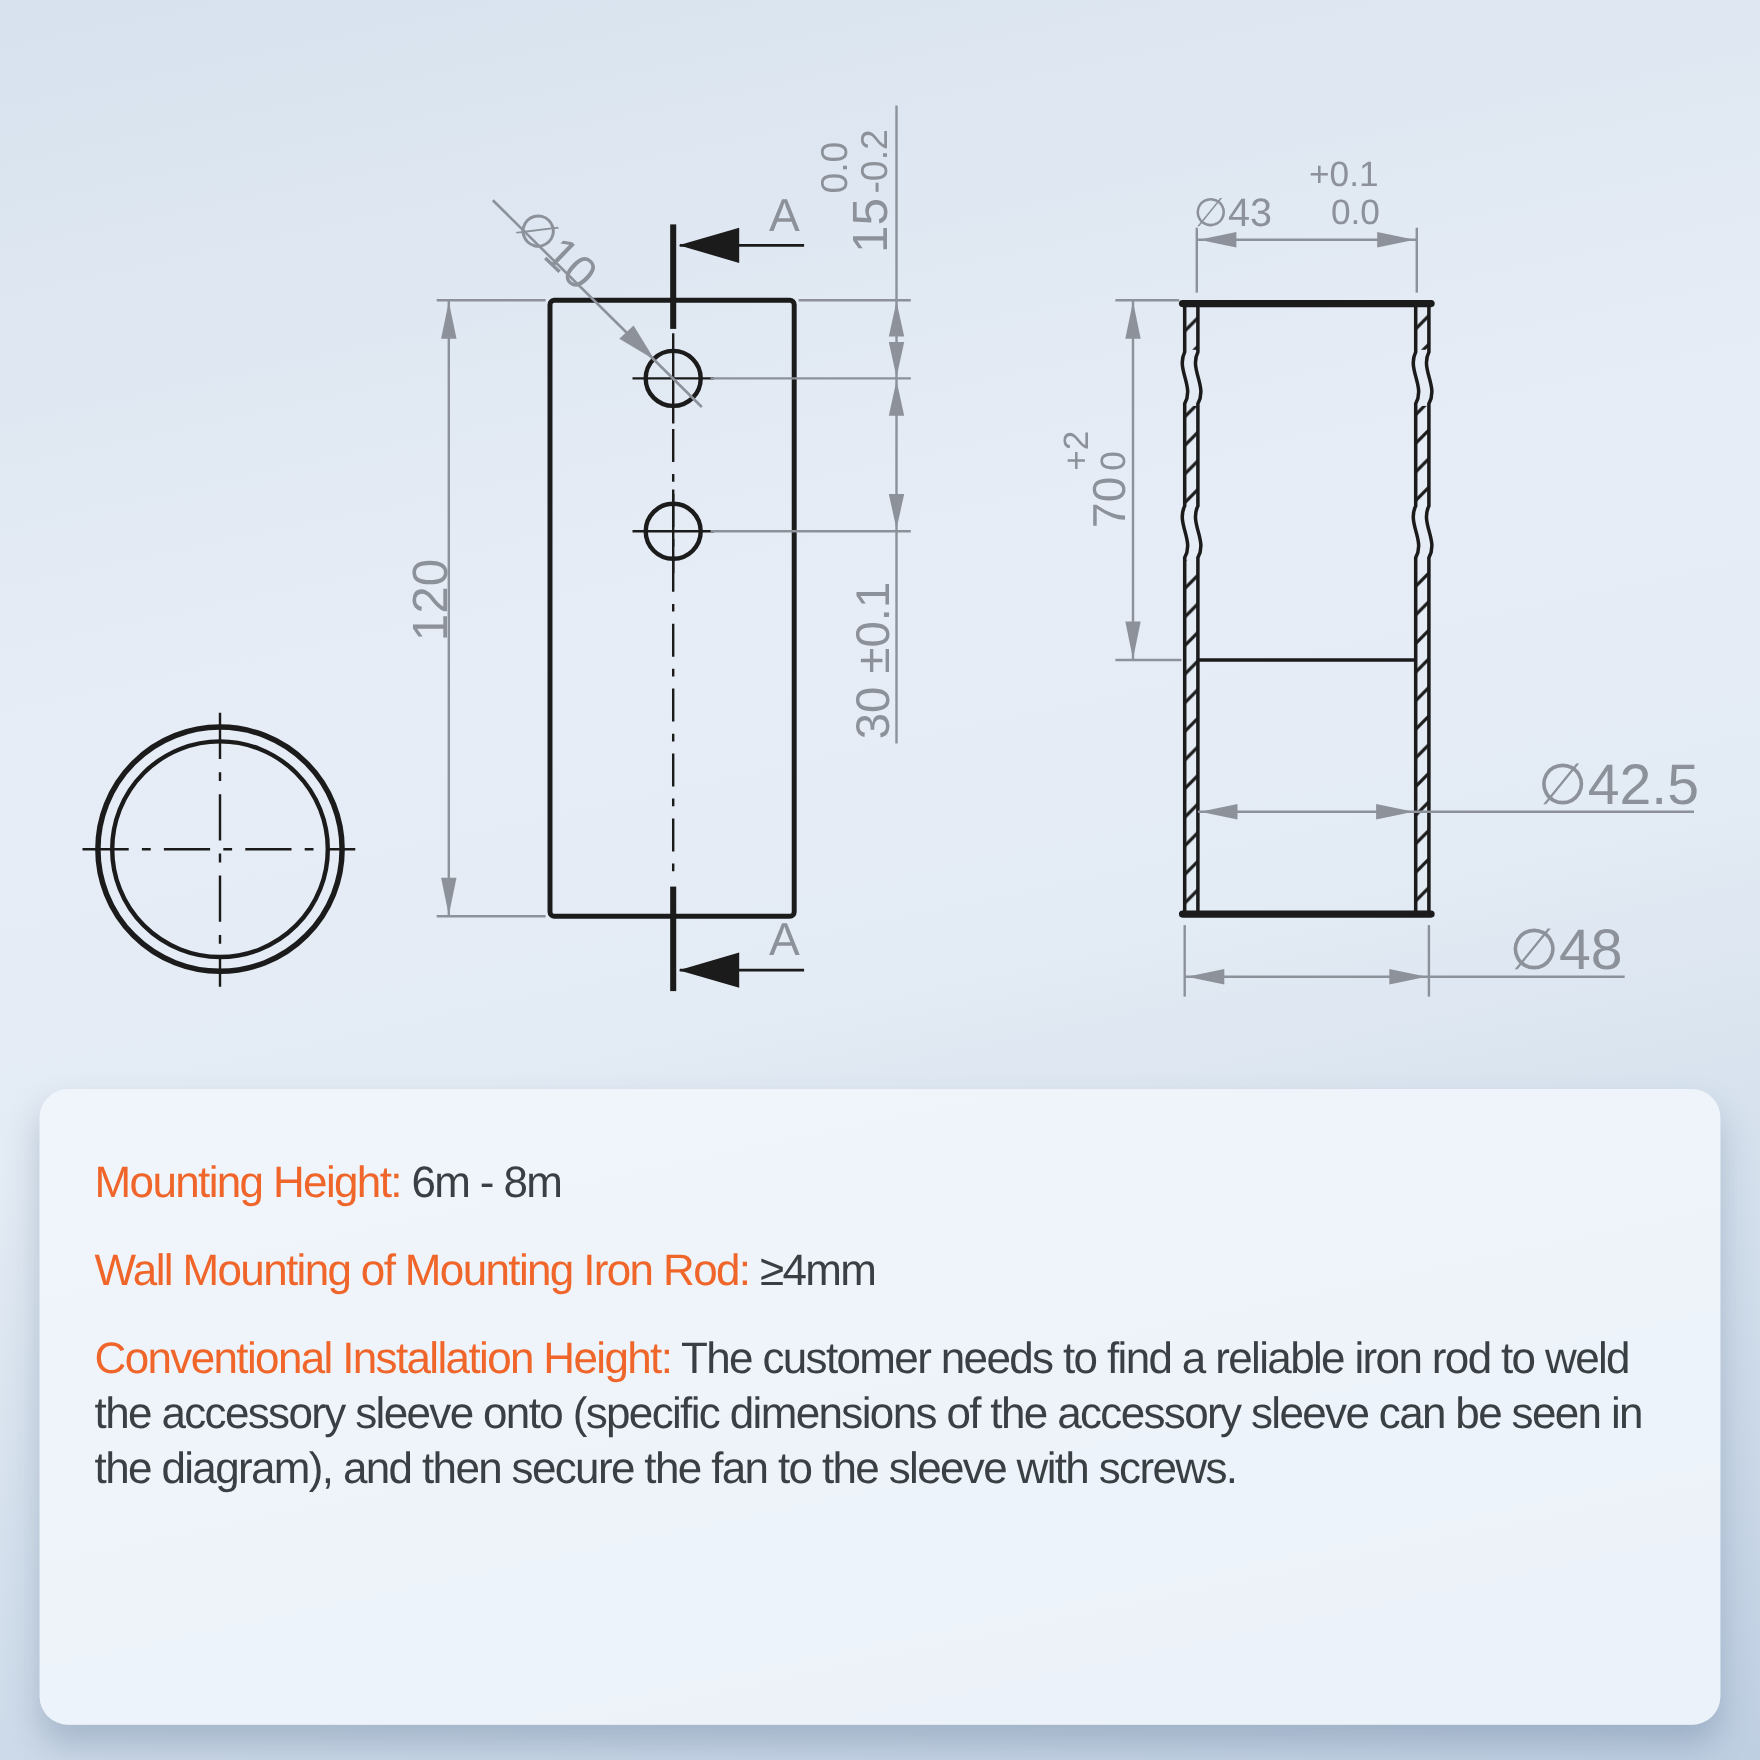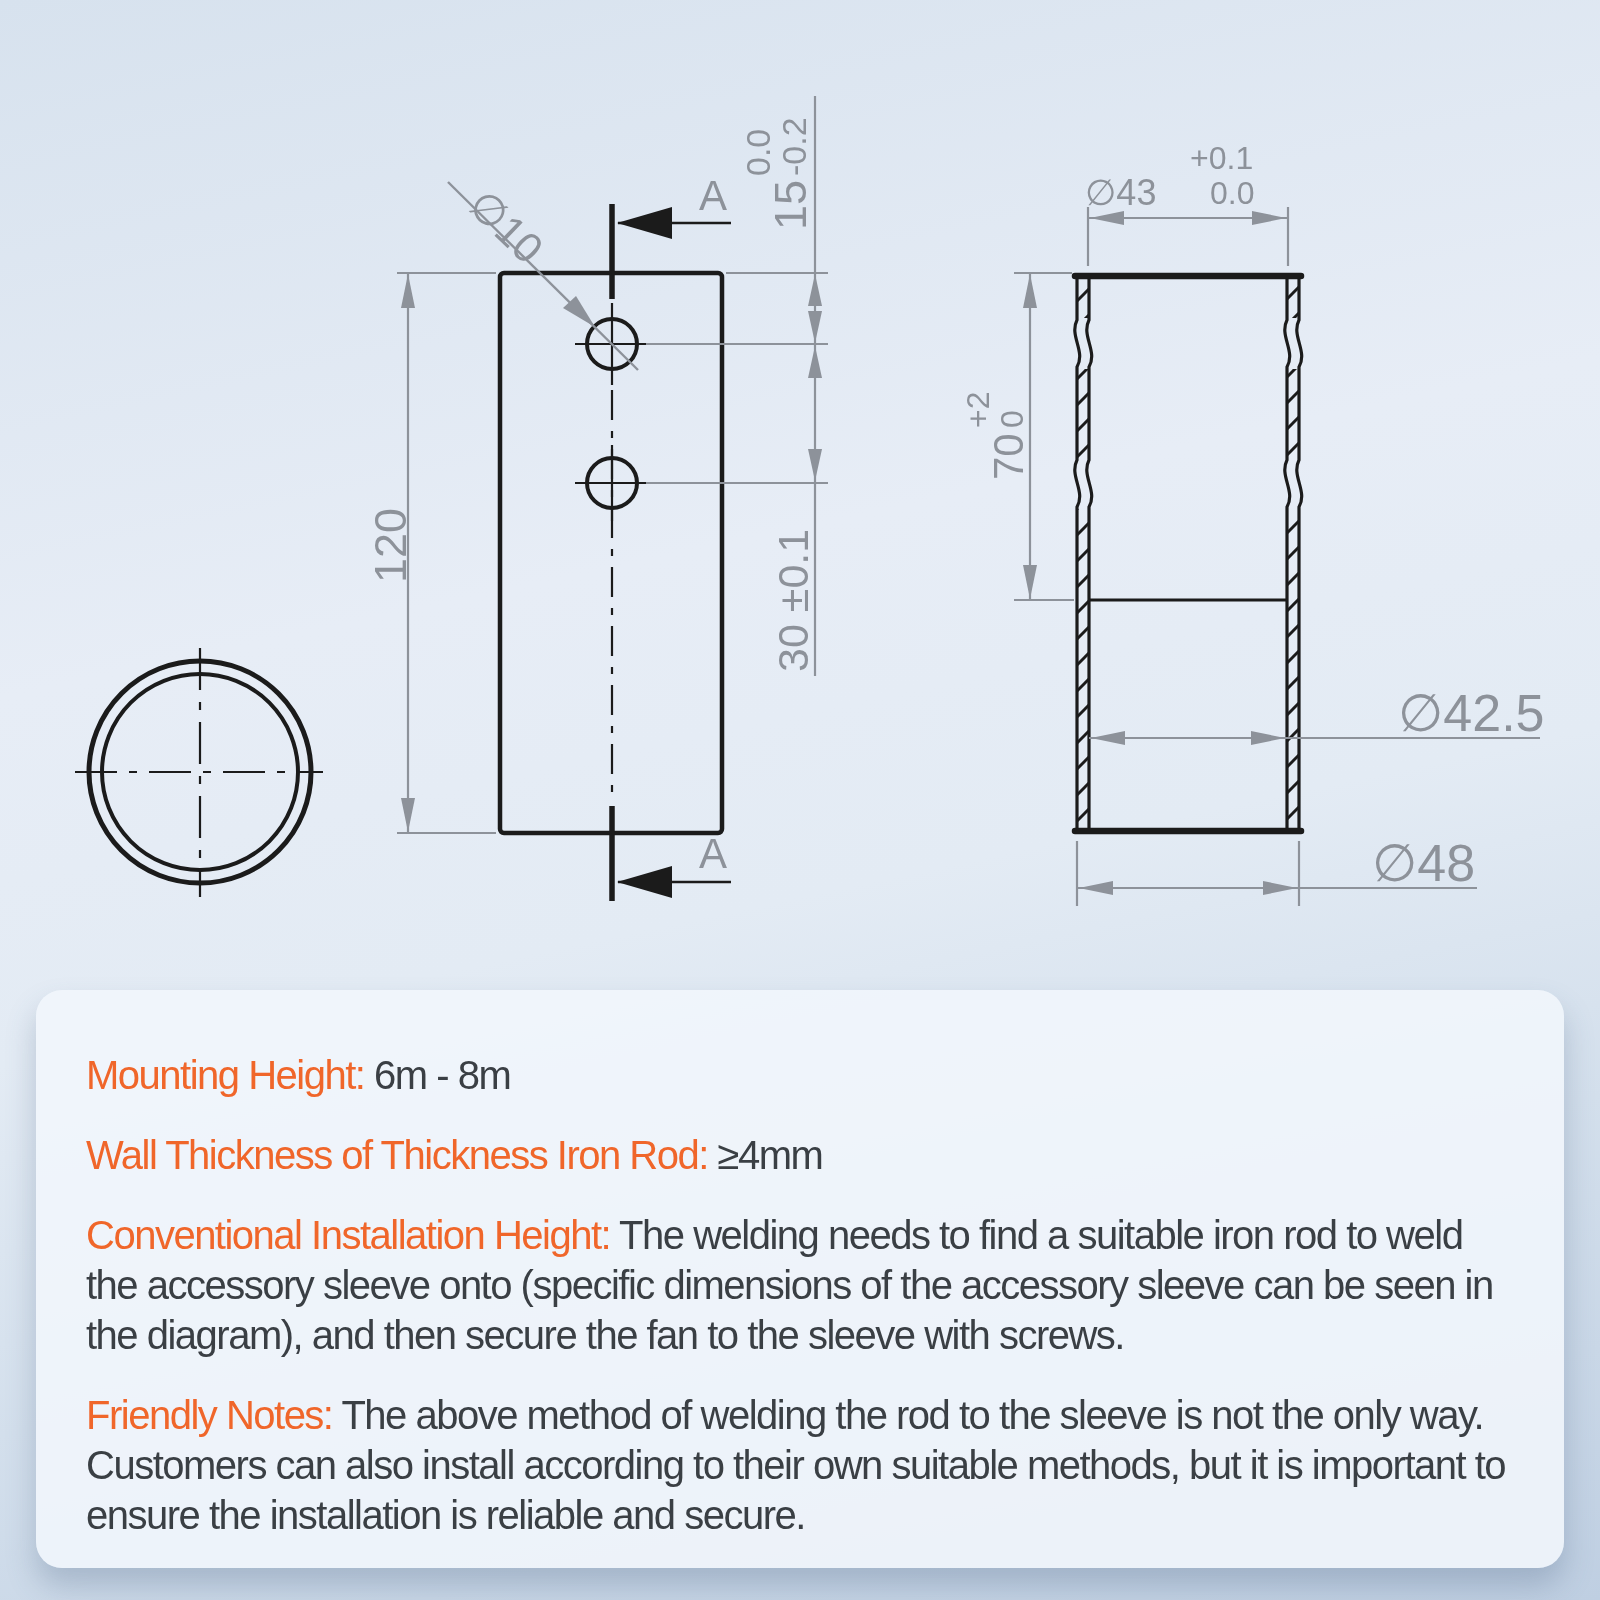--- a/index.html
+++ b/index.html
@@ -164,24 +164,20 @@
     </g>
   </g>
 </svg>
 
 <div class="notes-panel">
   <p>
     <span class="lbl">Mounting Height:</span>
     <span class="val">6m - 8m</span>
   </p>
   <p>
-    <span class="lbl">Wall Thickness of Thickness Iron Rod:</span>
+    <span class="lbl">Wall Mounting of Mounting Iron Rod:</span>
     <span class="val">≥4mm</span>
   </p>
   <p>
     <span class="lbl">Conventional Installation Height:</span>
-    <span class="val">The welding needs to find a suitable iron rod to weld the accessory sleeve onto (specific dimensions of the accessory sleeve can be seen in the diagram), and then secure the fan to the sleeve with screws.</span>
-  </p>
-  <p>
-    <span class="lbl">Friendly Notes:</span>
-    <span class="val">The above method of welding the rod to the sleeve is not the only way. Customers can also install according to their own suitable methods, but it is important to ensure the installation is reliable and secure.</span>
+    <span class="val">The customer needs to find a reliable iron rod to weld the accessory sleeve onto (specific dimensions of the accessory sleeve can be seen in the diagram), and then secure the fan to the sleeve with screws.</span>
   </p>
 </div>
 
 </body></html>

